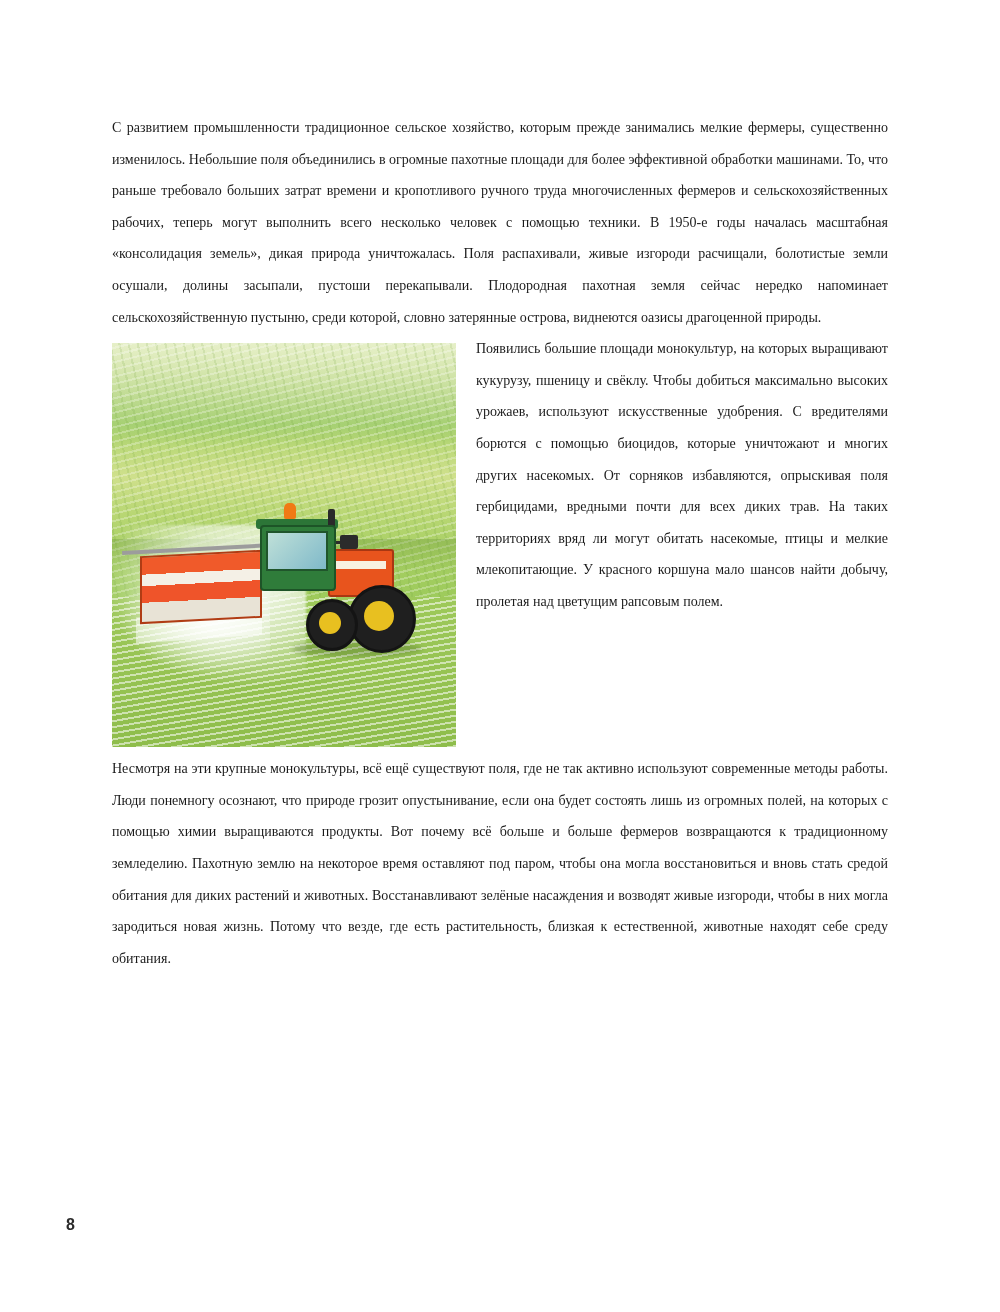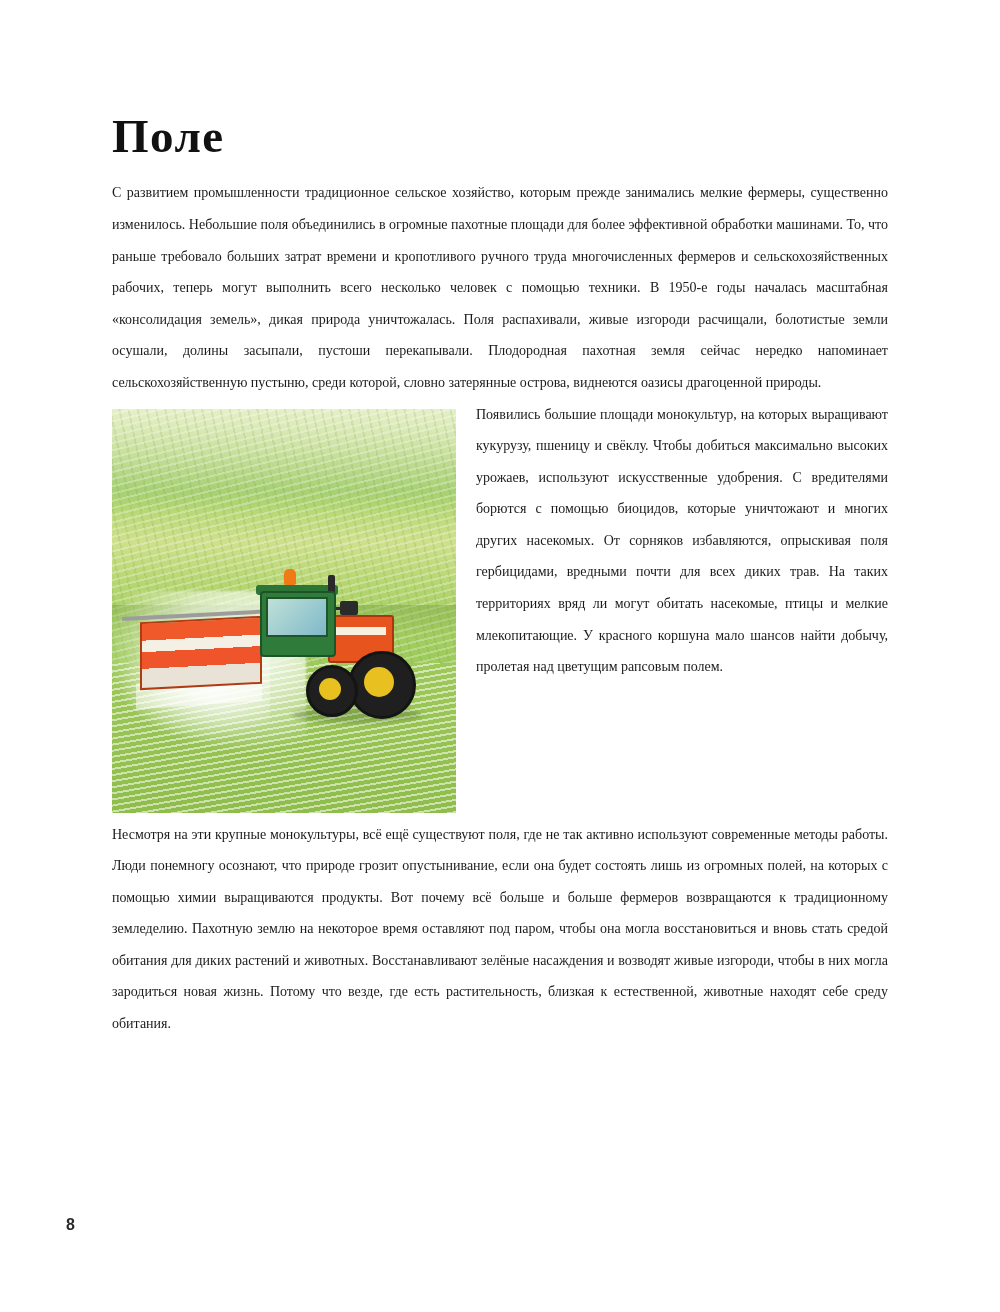--- a/index.html
+++ b/index.html
@@ -213,21 +213,20 @@
   }
   .clearfix::after { content: ""; display: block; clear: both; }
 </style>
 </head>
 <body>
 
 <div class="page">
 
   <div class="content">
 
-    <h1 class="chapter-title">Поле</h1>
 
     <p class="para">С развитием промышленности традиционное сельское хозяйство, которым прежде занимались мелкие фермеры, существенно изменилось. Небольшие поля объединились в огромные пахотные площади для более эффективной обработки машинами. То, что раньше требовало больших затрат времени и кропотливого ручного труда многочисленных фермеров и сельскохозяйственных рабочих, теперь могут выполнить всего несколько человек с помощью техники. В 1950-е годы началась масштабная «консолидация земель», дикая природа уничтожалась. Поля распахивали, живые изгороди расчищали, болотистые земли осушали, долины засыпали, пустоши перекапывали. Плодородная пахотная земля сейчас нередко напоминает сельскохозяйственную пустыню, среди которой, словно затерянные острова, виднеются оазисы драгоценной природы.</p>
 
     <div class="clearfix">
       <figure class="figure">
         <div class="sky-field"></div>
         <div class="horizon-haze"></div>
         <div class="grain-texture"></div>
         <div class="dark-band"></div>
         <div class="lower-crop"></div>

